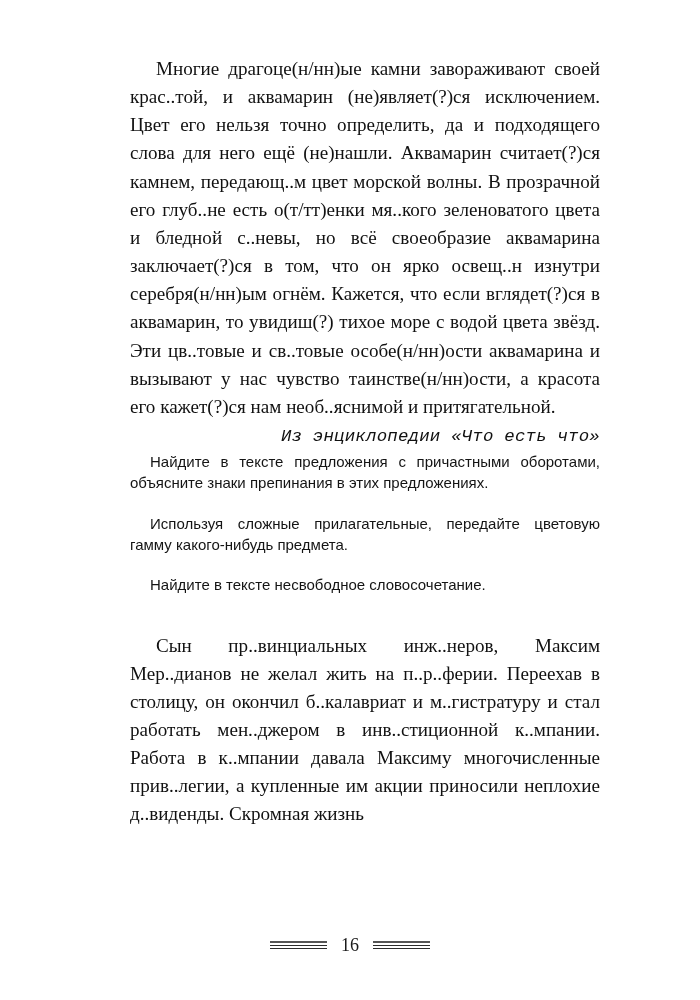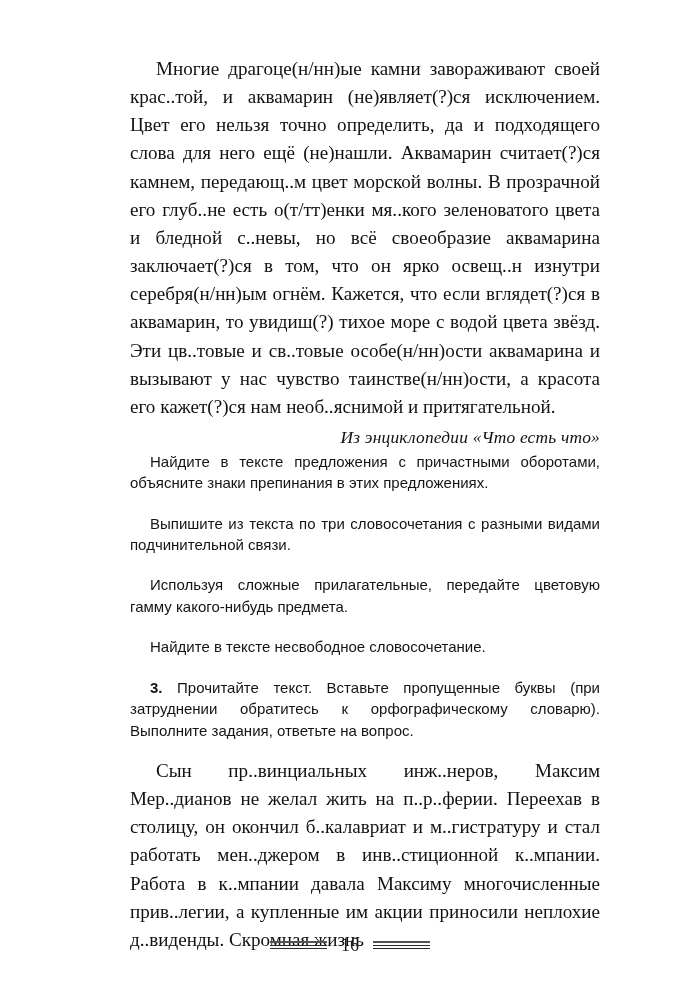--- a/index.html
+++ b/index.html
@@ -35,21 +35,21 @@
     text-justify: inter-word;
     hyphens: manual;
     color: #111111;
     margin: 0;
   }
   .serif-block.first {
     text-indent: 26px;
   }
 
   .attribution {
-    font-family: Liberation Serif, serif;
+    font-family: Liberation Mono, monospace;
     font-style: italic;
     font-size: 17.4px;
     line-height: 28px;
     text-align: right;
     color: #111111;
     margin: 2px 0 0 0;
     letter-spacing: 0.2px;
   }
 
   
@@ -117,29 +117,27 @@
 
 <div class="page">
 
   <p class="serif-block first">Многие драгоце(н/нн)ые камни завораживают своей крас..той, и аквамарин (не)являет(?)ся исключением. Цвет его нельзя точно определить, да и подходящего слова для него ещё (не)нашли. Аквамарин считает(?)ся камнем, передающ..м цвет морской волны. В прозрачной его глуб..не есть о(т/тт)енки мя..кого зеленоватого цвета и бледной с..невы, но всё своеобразие аквамарина заключает(?)ся в том, что он ярко освещ..н изнутри серебря(н/нн)ым огнём. Кажется, что если вглядет(?)ся в аквамарин, то увидиш(?) тихое море с водой цвета звёзд. Эти цв..товые и св..товые особе(н/нн)ости аквамарина и вызывают у нас чувство таинстве(н/нн)ости, а красота его кажет(?)ся нам необ..яснимой и притягательной.</p>
 
   <p class="attribution">Из энциклопедии «Что есть что»</p>
 
 
   <p class="sans-block">Найдите в тексте предложения с причастными оборотами, объясните знаки препинания в этих предложениях.</p>
 
-  <p class="sans-block">Выпишите из текста по три словосочетания с разными видами подчинительной связи.</p>
 
   <p class="sans-block">Используя сложные прилагательные, передайте цветовую гамму какого-нибудь предмета.</p>
 
   <p class="sans-block">Найдите в тексте несвободное словосочетание.</p>
 
   <div class="task-gap"></div>
 
-  <p class="sans-block"><span class="task-num">3. </span><span>Прочитайте текст. Вставьте пропущенные буквы (при затруднении обратитесь к орфографическому словарю). Выполните задания, ответьте на вопрос.</span></p>
 
   <div class="serif-gap"></div>
 
   <p class="serif-block first">Сын пр..винциальных инж..неров, Максим Мер..дианов не желал жить на п..р..ферии. Переехав в столицу, он окончил б..калавриат и м..гистратуру и стал работать мен..джером в инв..стиционной к..мпании. Работа в к..мпании давала Максиму многочисленные прив..легии, а купленные им акции приносили неплохие д..виденды. Скромная жизнь</p>
 
 </div>
 
 <div class="footer">
   <div class="rule">
     <span class="thick"></span>

